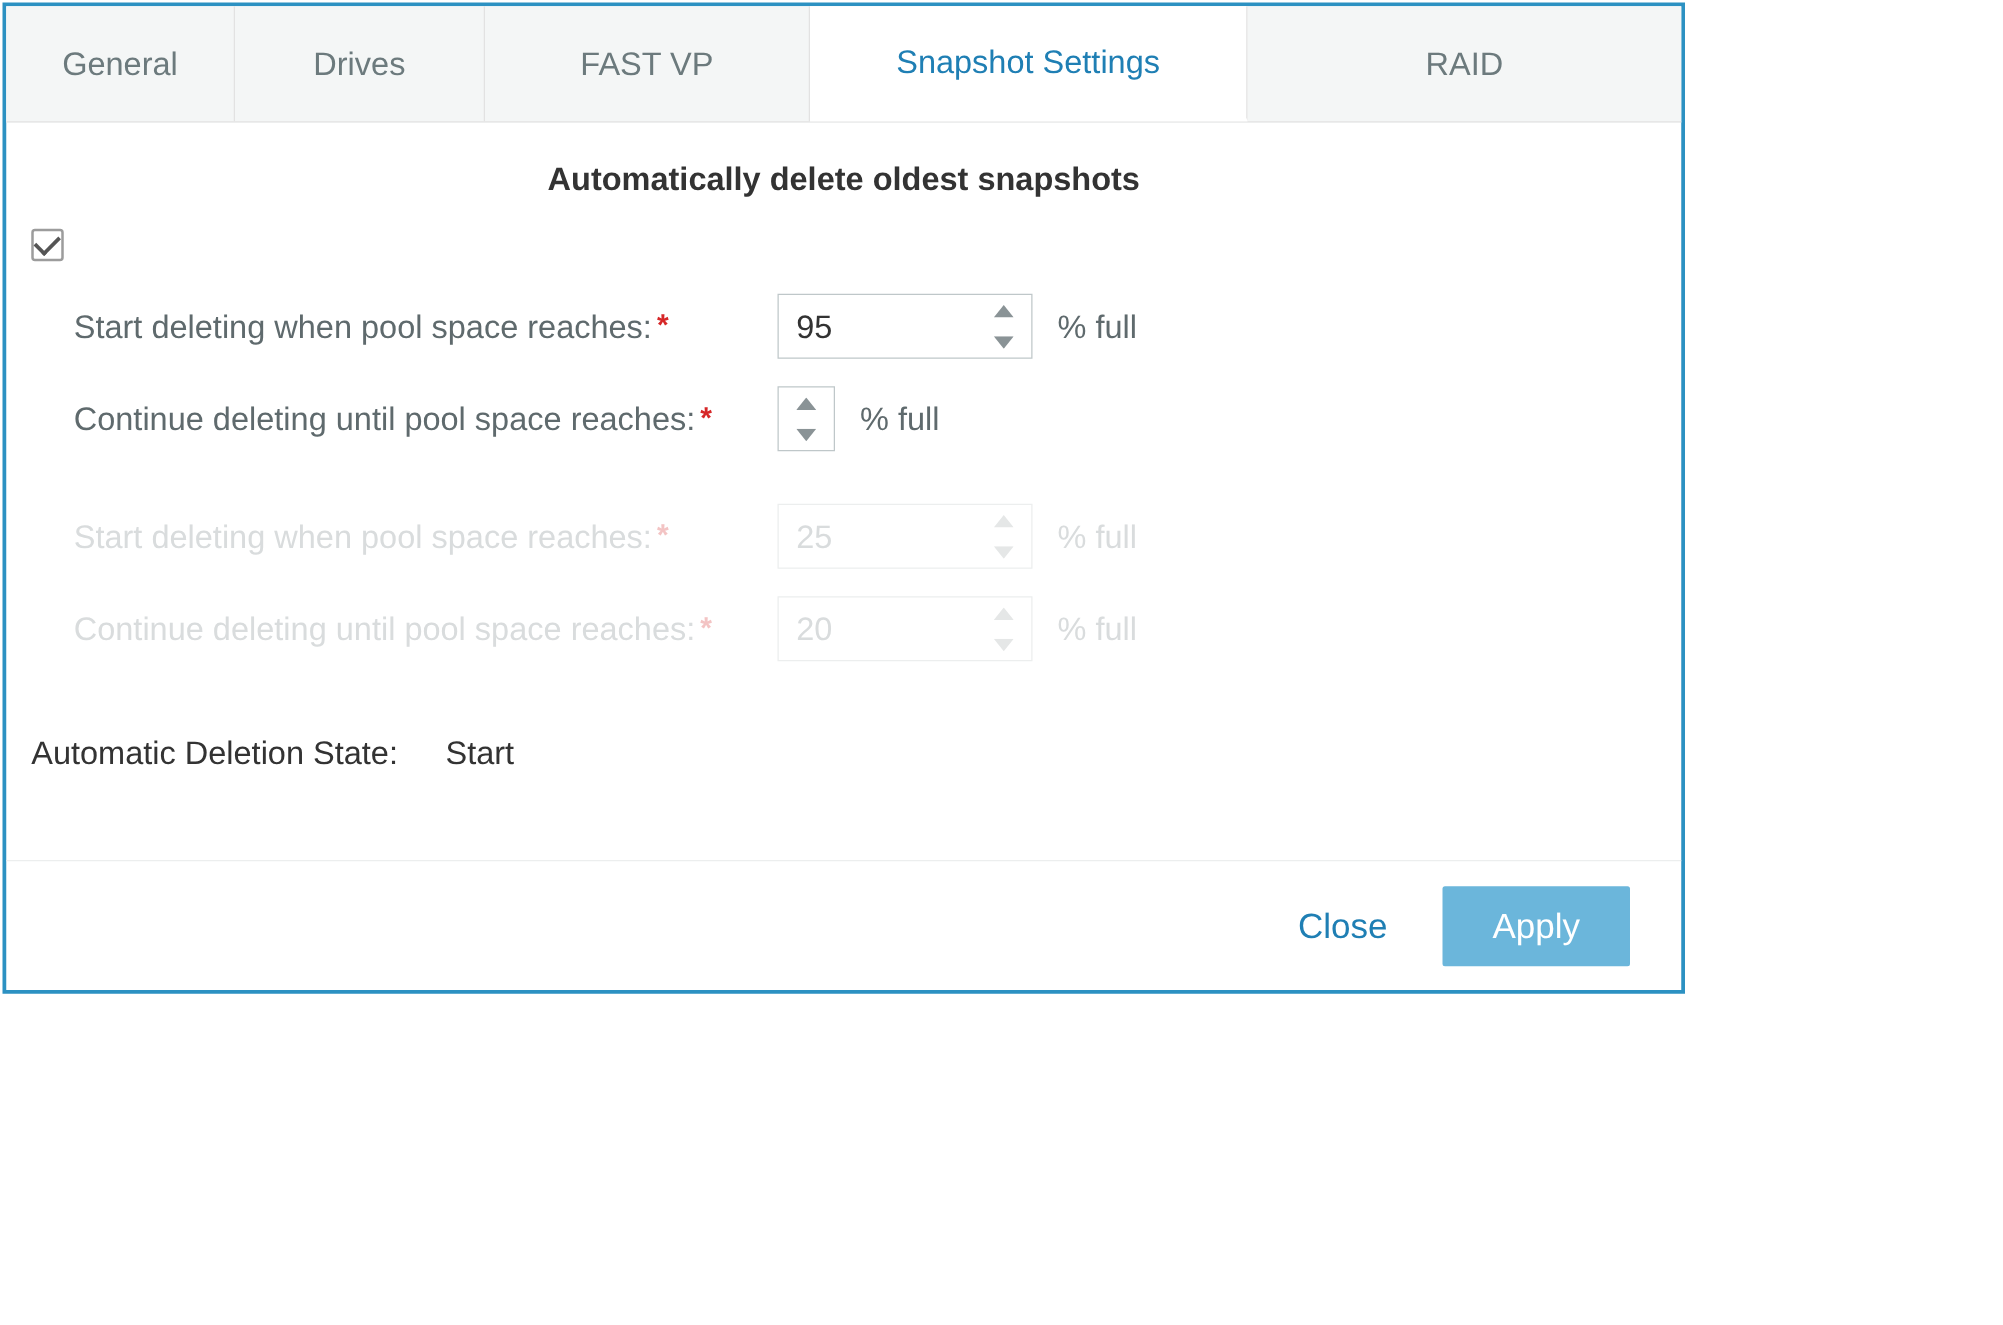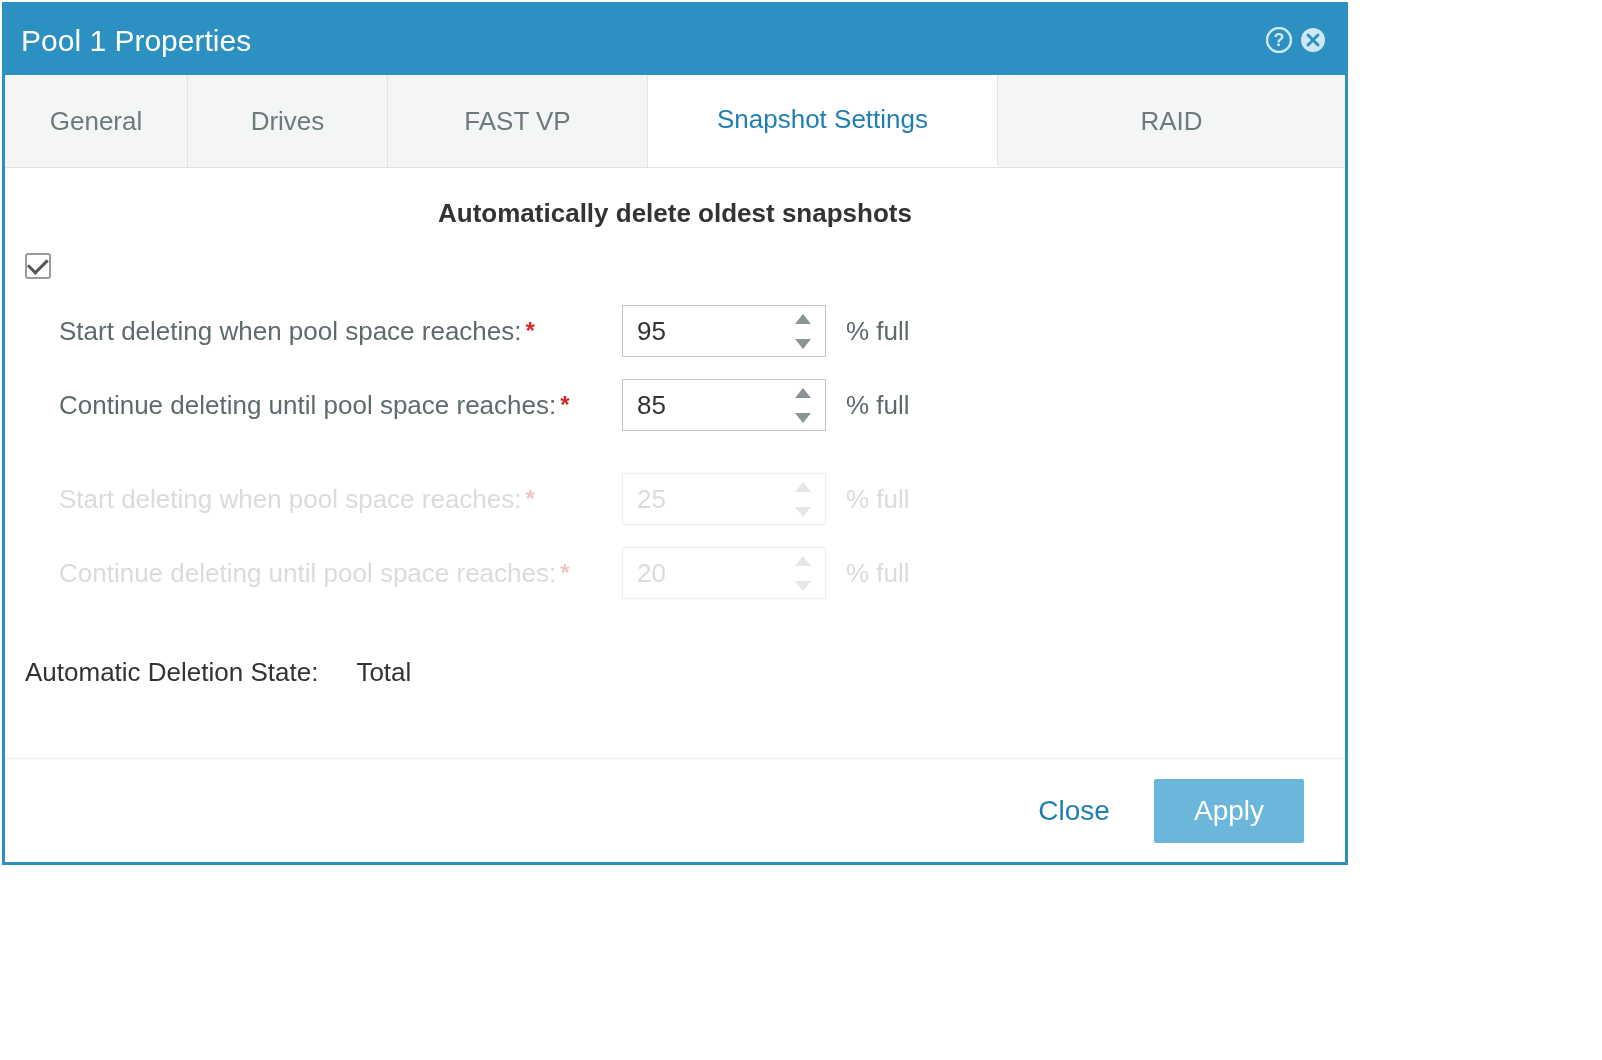--- a/index.html
+++ b/index.html
@@ -205,37 +205,20 @@
     cursor: pointer;
   }
 
   .label-cell { width: 563px; display:flex; align-items:center; }
 </style>
 </head>
 <body>
 
 <div class="dialog">
 
-  <div class="titlebar">
-    <div class="title">Pool 1 Properties</div>
-    <div class="icons">
-      <div class="icon-btn" title="Help">
-        <svg width="26" height="26" viewBox="0 0 26 26">
-          <circle cx="13" cy="13" r="12" fill="none" stroke="#cfe7f2" stroke-width="2.5"></circle>
-          <text x="13" y="19" text-anchor="middle" font-size="18" font-weight="bold" fill="#cfe7f2" font-family="Arial">?</text>
-        </svg>
-      </div>
-      <div class="icon-btn" title="Close">
-        <svg width="26" height="26" viewBox="0 0 26 26">
-          <circle cx="13" cy="13" r="12" fill="#cfe7f2"></circle>
-          <path d="M8 8 L18 18 M18 8 L8 18" stroke="#2c91c2" stroke-width="3" stroke-linecap="round"></path>
-        </svg>
-      </div>
-    </div>
-  </div>
 
   <div class="tabs">
     <div class="tab tab-general">General</div>
     <div class="tab tab-drives">Drives</div>
     <div class="tab tab-fastvp">FAST VP</div>
     <div class="tab tab-snapshot active">Snapshot Settings</div>
     <div class="tab tab-raid">RAID</div>
   </div>
 
   <div class="body">
@@ -268,21 +251,20 @@
         </div>
         <div class="suffix">% full</div>
       </div>
 
       <div class="field-row">
         <div class="label-cell">
           <span class="field-label">Continue deleting until pool space reaches:</span>
           <span class="req">*</span>
         </div>
         <div class="spinner">
-          <input type="text" value="85" style="">
           <div class="steppers">
             <div class="stepper">
               <svg width="16" height="10" viewBox="0 0 16 10">
                   <path d="M0 10 L8 0 L16 10 Z" fill="currentColor"></path>
                 </svg>
             </div>
             <div class="stepper">
               <svg width="16" height="10" viewBox="0 0 16 10">
                   <path d="M0 0 L8 10 L16 0 Z" fill="currentColor"></path>
                 </svg>
@@ -337,21 +319,21 @@
                 </svg>
             </div>
           </div>
         </div>
         <div class="suffix">% full</div>
       </div>
     </div>
 
     <div class="state-row">
       <div class="state-label">Automatic Deletion State:</div>
-      <div class="state-value">Total</div>
+      <div class="state-value">Start</div>
     </div>
   </div>
 
   <div class="footer">
     <button class="btn-link">Close</button>
     <button class="btn-primary">Apply</button>
   </div>
 
 </div>
 

